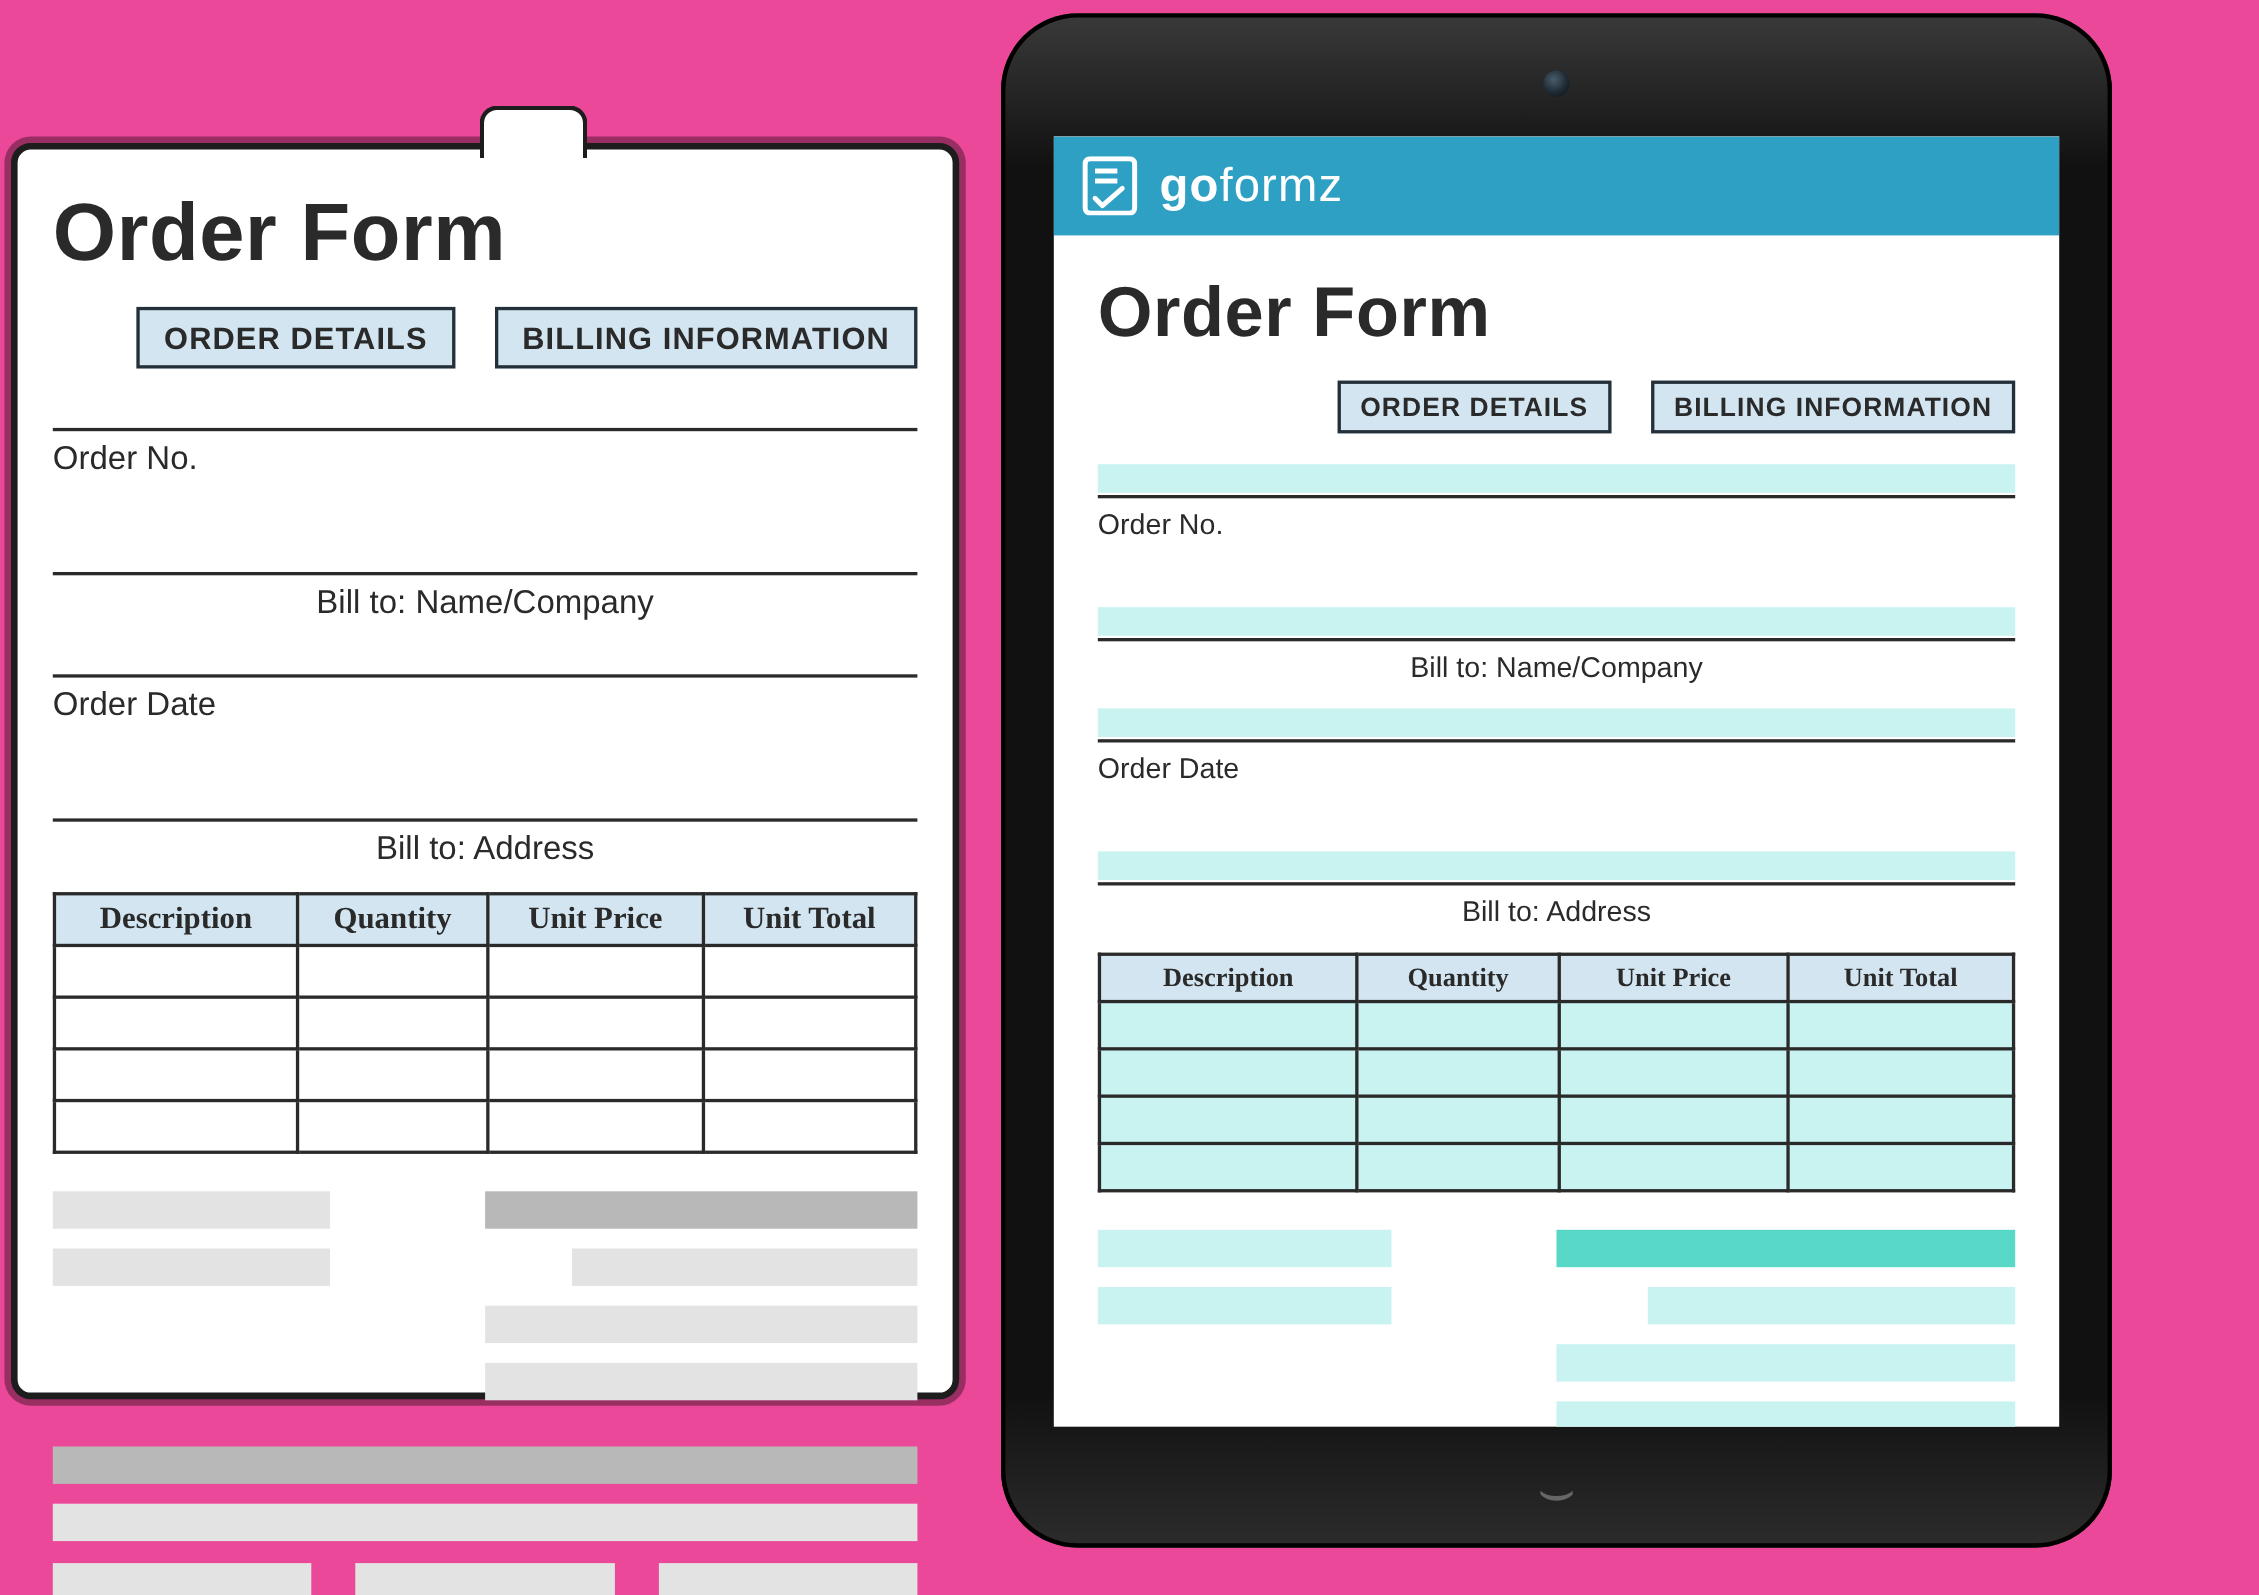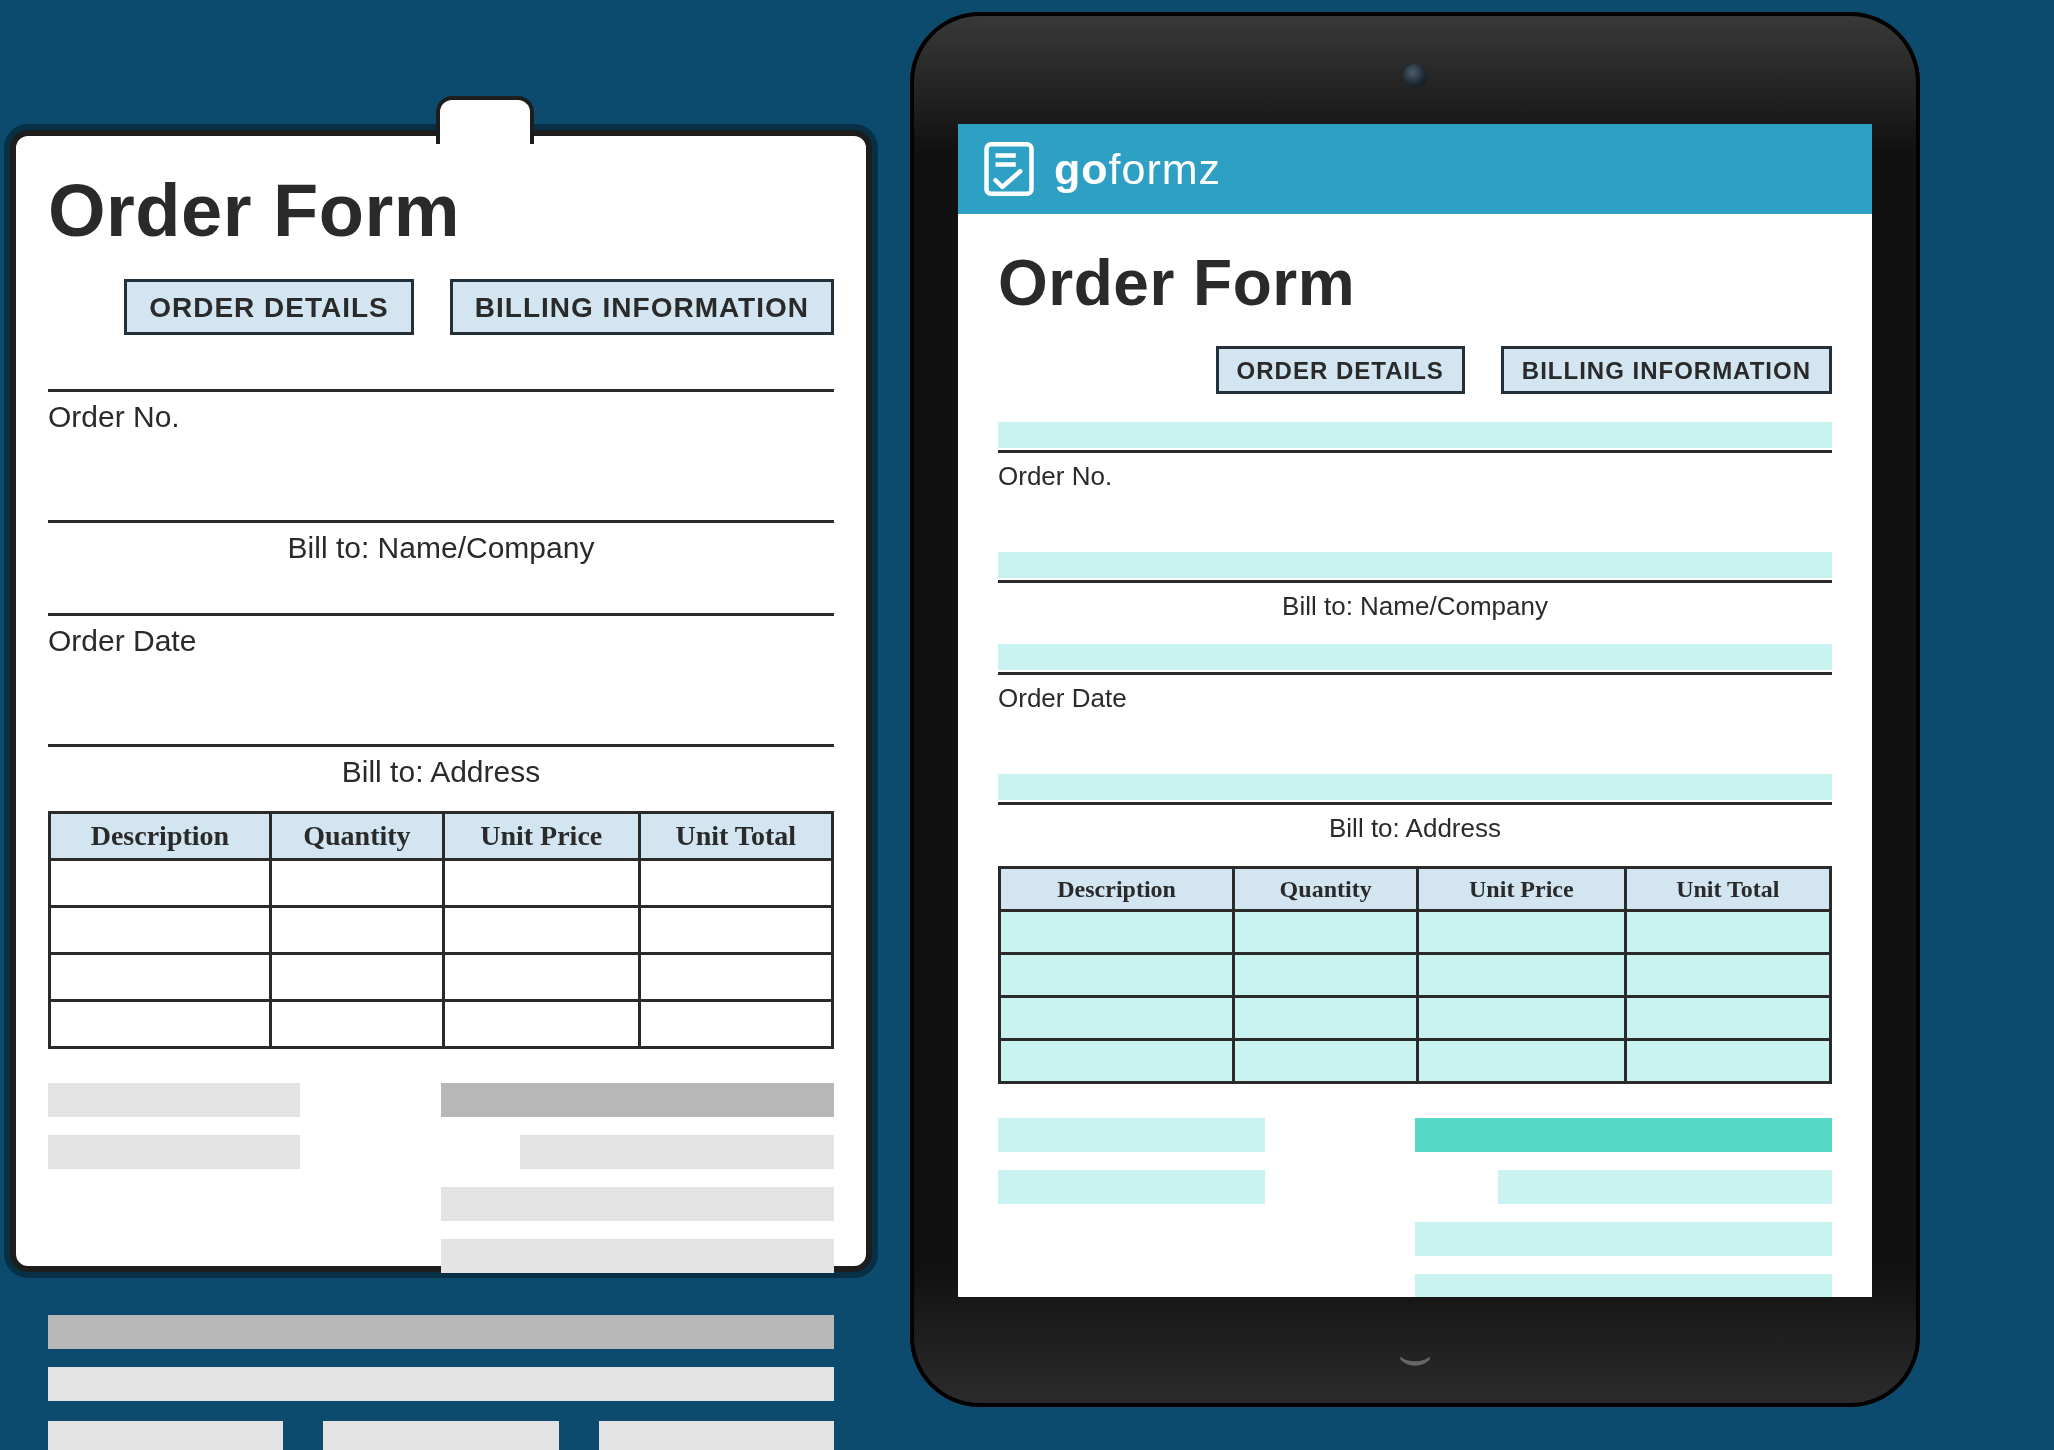--- a/index.html
+++ b/index.html
@@ -6,21 +6,21 @@
     margin: 0;
     padding: 0;
     background: #000;
     font-family: -apple-system, BlinkMacSystemFont, "Segoe UI", Arial, sans-serif;
     color: #2a2a2a;
   }
   .stage {
     width: 2054px;
     height: 1450px;
     position: relative;
-    background: #0c4a6e;
+    background: #ec4899;
   }
 
   
   .paper-wrap {
     position: absolute;
     left: 10px;
     top: 130px;
     width: 850px;
     height: 1130px;
     background: #fff;

